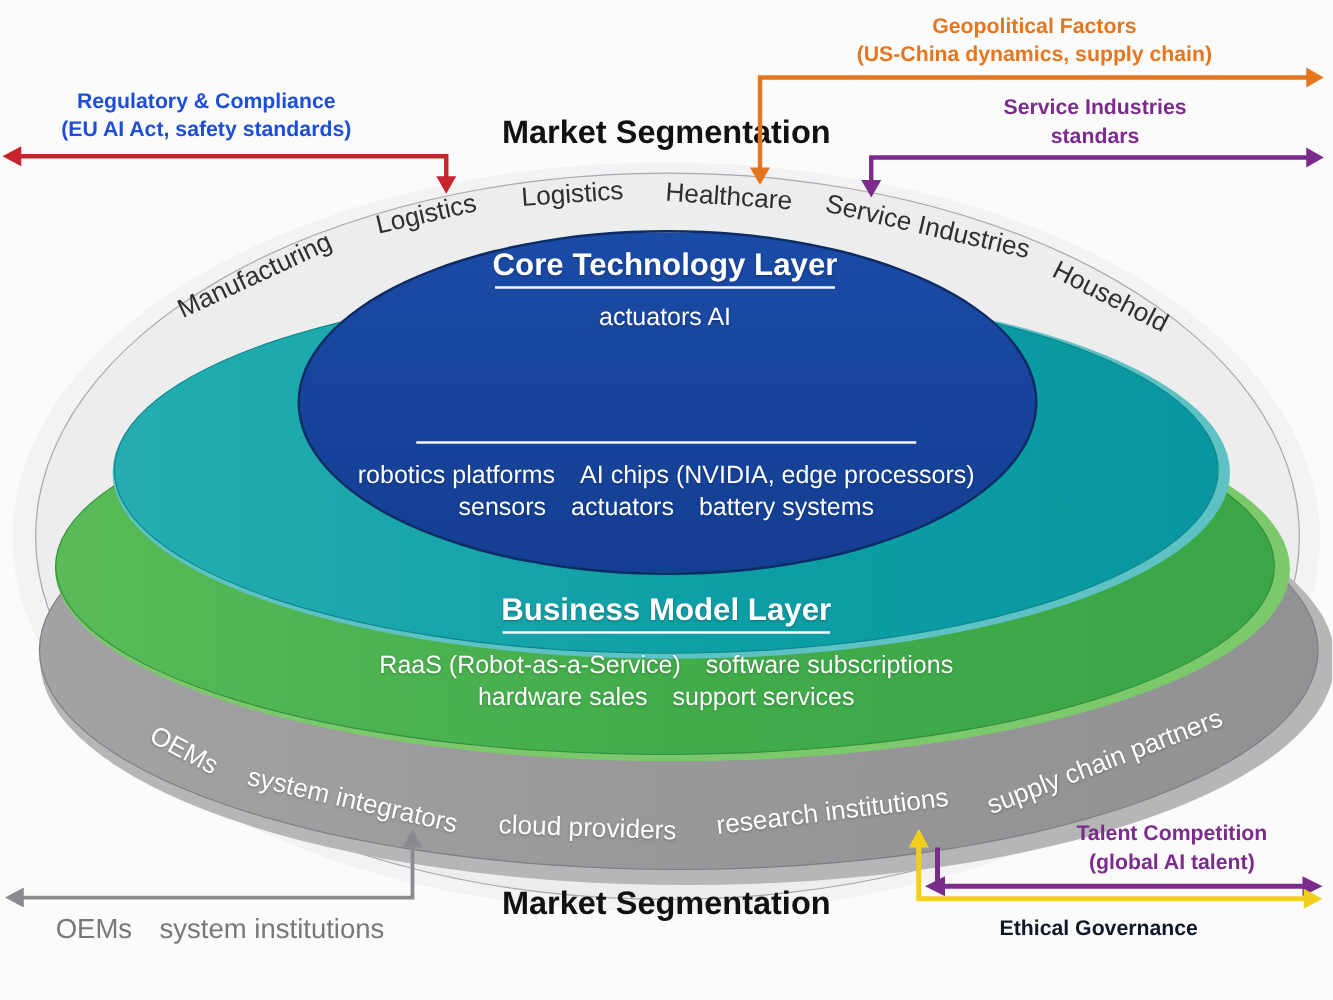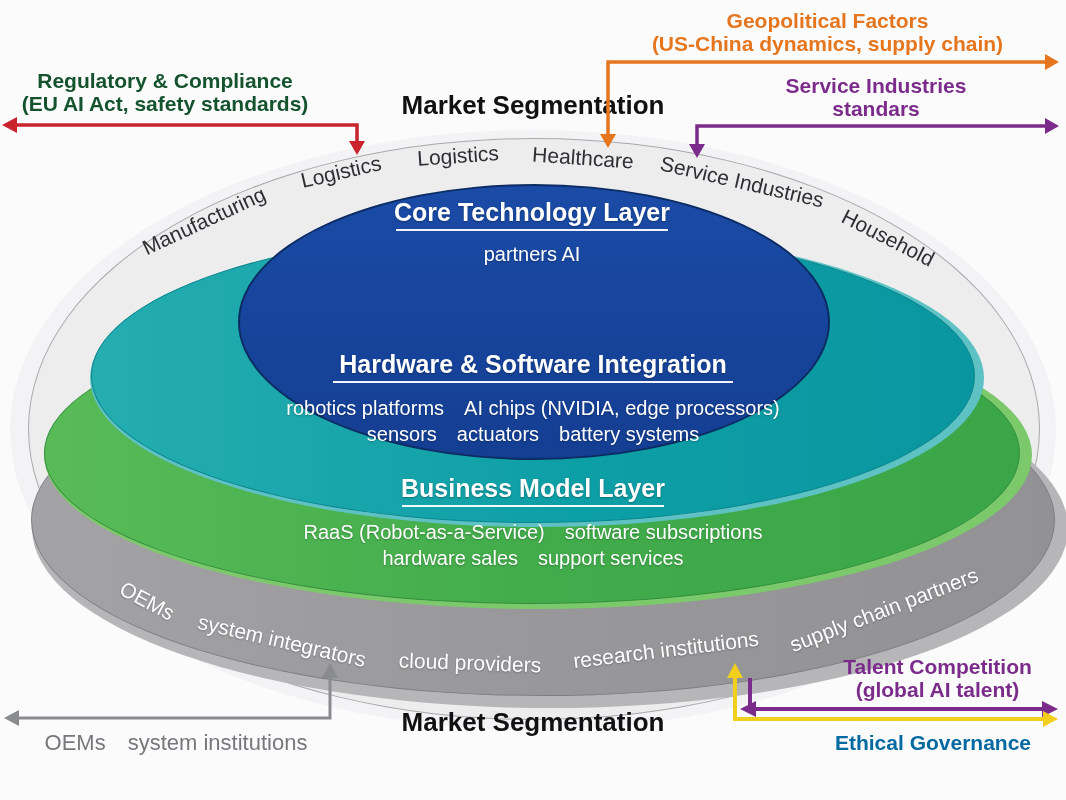--- a/index.html
+++ b/index.html
@@ -23,21 +23,21 @@
   .layer-title{font-weight:700;font-size:25px;line-height:28px;text-shadow:0 1px 2px rgba(0,0,0,.3);}
   .underline{height:2px;background:#ffffff;margin:3px auto 0 auto;opacity:.95;}
   .layer-lines{margin-top:10px;font-size:20px;line-height:26px;text-shadow:0 1px 2px rgba(0,0,0,.25);}
   .rows{margin-top:12px;font-size:20px;line-height:26px;text-shadow:0 1px 2px rgba(0,0,0,.25);}
 
   .arc-label{position:absolute;white-space:nowrap;font-size:21px;color:#2f2f31;
     transform:translate(-50%,-50%);}
   .partner-label{position:absolute;white-space:nowrap;font-size:21px;color:#ffffff;
     transform:translate(-50%,-50%);text-shadow:0 1px 2px rgba(0,0,0,.25);}
 
-  .annot{position:absolute;text-align:center;font-weight:700;font-size:21px;line-height:23px;white-space:nowrap;}
+  .annot{position:absolute;text-align:center;font-weight:700;font-size:17px;line-height:23px;white-space:nowrap;}
   .ms-title{position:absolute;text-align:center;font-weight:700;font-size:26px;color:#111111;white-space:nowrap;
     transform:translateX(-50%);}
   .plain{font-weight:400;}
   svg{position:absolute;left:0;top:0;pointer-events:none;}
 </style>
 </head>
 <body>
 
 <div id="canvas">
 
@@ -55,26 +55,25 @@
   <span class="arc-label" style="left:341px;top:172px;transform:translate(-50%,-50%) rotate(-13deg);">Logistics</span>
   <span class="arc-label" style="left:458px;top:156px;transform:translate(-50%,-50%) rotate(-4deg);">Logistics</span>
   <span class="arc-label" style="left:583px;top:158px;transform:translate(-50%,-50%) rotate(4deg);">Healthcare</span>
   <span class="arc-label" style="left:742px;top:182px;transform:translate(-50%,-50%) rotate(13deg);">Service Industries</span>
   <span class="arc-label" style="left:888px;top:238px;transform:translate(-50%,-50%) rotate(27deg);">Household</span>
 
   <div class="layer-text" style="left:238px;top:198px;width:588px;">
     <div class="layer-title">Core Technology Layer</div>
     <div class="underline" style="width:272px;"></div>
     <div class="layer-lines">
-      <div>partners AI</div>
+      <div>actuators AI</div>
     </div>
   </div>
 
   <div class="layer-text" style="left:0px;top:350px;width:1066px;">
-    <div class="layer-title">Hardware &amp; Software Integration</div>
     <div class="underline" style="width:400px;"></div>
     <div class="rows">
       <div>robotics platforms AI chips (NVIDIA, edge processors)</div>
       <div>sensors actuators battery systems</div>
     </div>
   </div>
 
   <div class="layer-text" style="left:0px;top:474px;width:1066px;">
     <div class="layer-title">Business Model Layer</div>
     <div class="underline" style="width:262px;"></div>
@@ -86,37 +85,37 @@
 
   <span class="partner-label" style="left:147px;top:601px;transform:translate(-50%,-50%) rotate(28deg);">OEMs</span>
   <span class="partner-label" style="left:282px;top:641px;transform:translate(-50%,-50%) rotate(13deg);">system integrators</span>
   <span class="partner-label" style="left:470px;top:663px;transform:translate(-50%,-50%) rotate(2deg);">cloud providers</span>
   <span class="partner-label" style="left:666px;top:650px;transform:translate(-50%,-50%) rotate(-7deg);">research institutions</span>
   <span class="partner-label" style="left:884px;top:610px;transform:translate(-50%,-50%) rotate(-21deg);">supply chain partners</span>
 
   <div class="ms-title" style="left:533px;top:90px;">Market Segmentation</div>
   <div class="ms-title" style="left:533px;top:707px;">Market Segmentation</div>
 
-  <div class="annot" style="left:0px;top:69px;width:330px;color:#14532d;">
+  <div class="annot" style="left:0px;top:69px;width:330px;color:#1d4ed8;">
     <div>Regulatory &amp; Compliance</div>
     <div>(EU AI Act, safety standards)</div>
   </div>
   <div class="annot" style="left:640px;top:9px;width:375px;color:#e6761e;">
     <div>Geopolitical Factors</div>
     <div>(US-China dynamics, supply chain)</div>
   </div>
   <div class="annot" style="left:740px;top:74px;width:272px;color:#7b2c8b;">
     <div>Service Industries</div>
     <div>standars</div>
   </div>
   <div class="annot" style="left:790px;top:655px;width:295px;color:#7b2c8b;">
     <div>Talent Competition</div>
     <div>(global AI talent)</div>
   </div>
-  <div class="annot" style="left:808px;top:731px;width:250px;color:#0369a1;">Ethical Governance</div>
+  <div class="annot" style="left:754px;top:731px;width:250px;color:#0f172a;">Ethical Governance</div>
   <div class="annot plain" style="left:20px;top:731px;width:312px;color:#77787b;font-size:22px;">OEMs system institutions</div>
 
   <svg width="1066" height="800" viewBox="0 0 1066 800">
 
     <path d="M357,142 L357,125 L14,125" fill="none" stroke-width="3.5" stroke="#c9232e"></path>
     <polygon points="2,125 17,117 17,133" fill="#c9232e"></polygon>
     <polygon points="357,155 349,141 365,141" fill="#c9232e"></polygon>
 
     <path d="M608,135 L608,62 L1046,62" fill="none" stroke-width="3.5" stroke="#e6761e"></path>
     <polygon points="1059,62 1045,54 1045,70" fill="#e6761e"></polygon>

